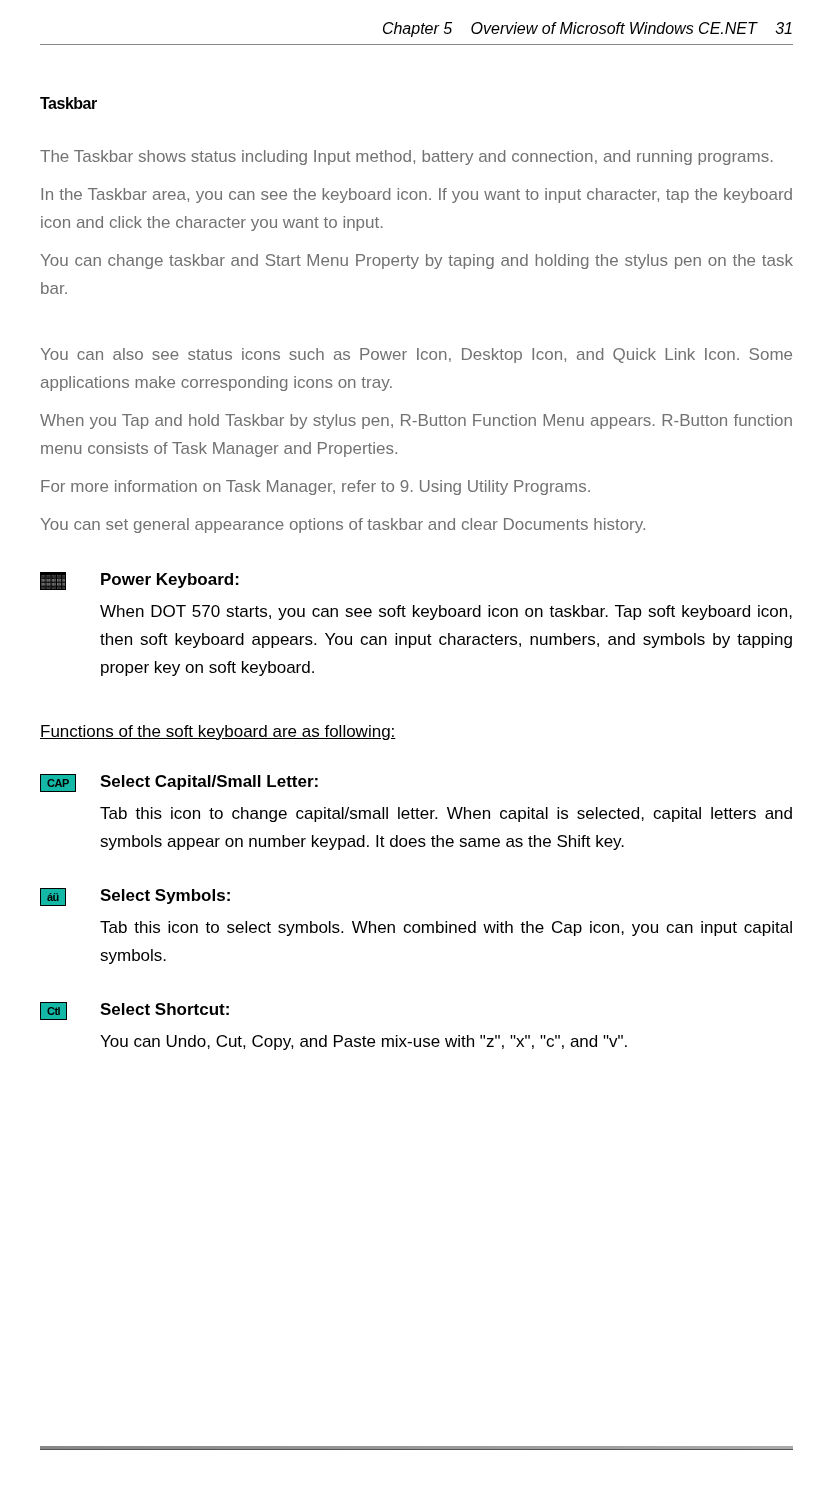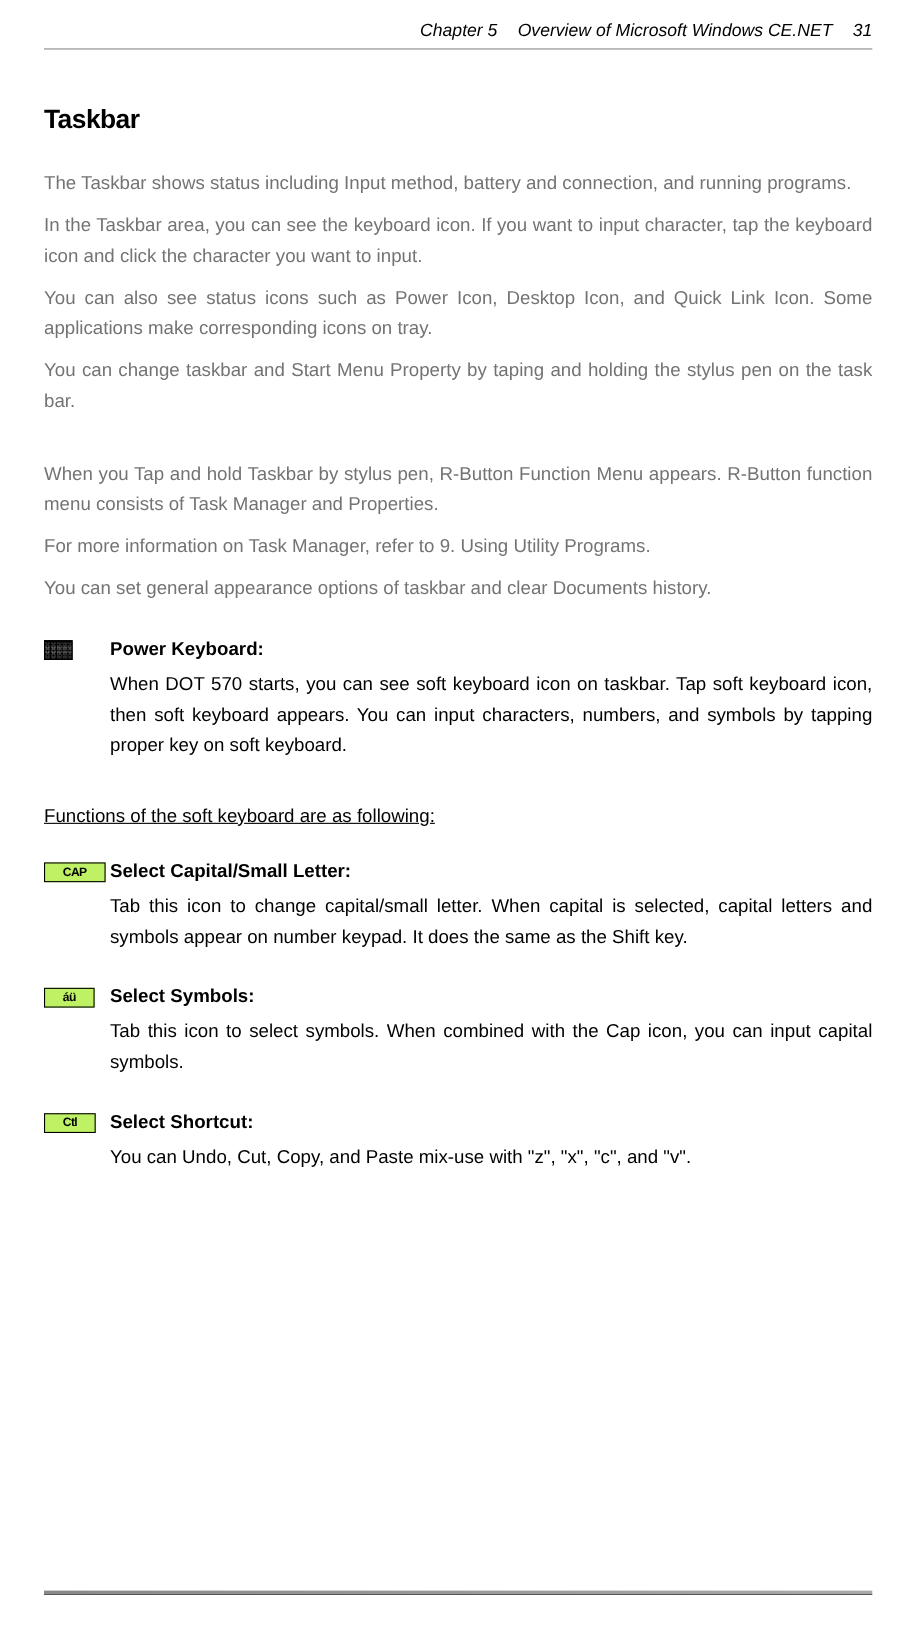--- a/index.html
+++ b/index.html
@@ -27,21 +27,21 @@
       font-weight: 300;
       color: #000;
       padding-bottom: 6px;
       border-bottom: 1px solid #888;
       margin-bottom: 50px;
       font-style: italic;
     }
     .header-chapter { margin-right: 14px; }
     .header-title { margin-right: 14px; }
     .section-title {
-      font-size: 24px;
+      font-size: 16px;
       font-weight: 700;
       margin-bottom: 30px;
       letter-spacing: -0.5px;
       margin-top: 40px;
     }
     .para {
       font-size: 17px;
       line-height: 1.65;
       font-weight: 300;
       text-align: justify;
@@ -61,26 +61,26 @@
     }
     .feature-icon-col {
       width: 60px;
       flex-shrink: 0;
     }
     .feature-icon {
       display: inline-flex;
       align-items: center;
       justify-content: center;
       border: 1.5px solid #000;
-      background: #bef264;
+      background: #14b8a6;
       font-size: 11px;
       font-weight: 700;
       font-family: Arial, sans-serif;
       height: 18px;
-      padding: 0 16px;
+      padding: 0 6px;
       letter-spacing: -0.5px;
       margin-top: 2px;
     }
     .feature-icon.kbd {
       background: #000;
       color:#fff;
       width: 26px;
       padding: 0;
       font-size: 7px;
       letter-spacing: 1px;
@@ -140,22 +140,22 @@
   <div class="header">
     <span class="header-chapter">Chapter 5</span>
     <span class="header-title">Overview of Microsoft Windows CE.NET</span>
     <span>31</span>
   </div>
 
   <h2 class="section-title">Taskbar</h2>
 
   <p class="para">The Taskbar shows status including Input method, battery and connection, and running programs.</p>
   <p class="para">In the Taskbar area, you can see the keyboard icon. If you want to input character, tap the keyboard icon and click the character you want to input.</p>
+  <p class="para last-before-gap">You can change taskbar and Start Menu Property by taping and holding the stylus pen on the task bar.</p>
   <p class="para">You can also see status icons such as Power Icon, Desktop Icon, and Quick Link Icon. Some applications make corresponding icons on tray.</p>
-  <p class="para last-before-gap">You can change taskbar and Start Menu Property by taping and holding the stylus pen on the task bar.</p>
   <p class="para">When you Tap and hold Taskbar by stylus pen, R-Button Function Menu appears. R-Button function menu consists of Task Manager and Properties.</p>
   <p class="para">
     <span>For more information on Task Manager, refer to </span><span class="bold-inline">9. Using Utility Programs</span><span>.</span>
   </p>
   <p class="para">You can set general appearance options of taskbar and clear Documents history.</p>
 
   <div class="feature-block">
     <div class="feature-icon-col">
       <span class="feature-icon kbd"></span>
     </div>

